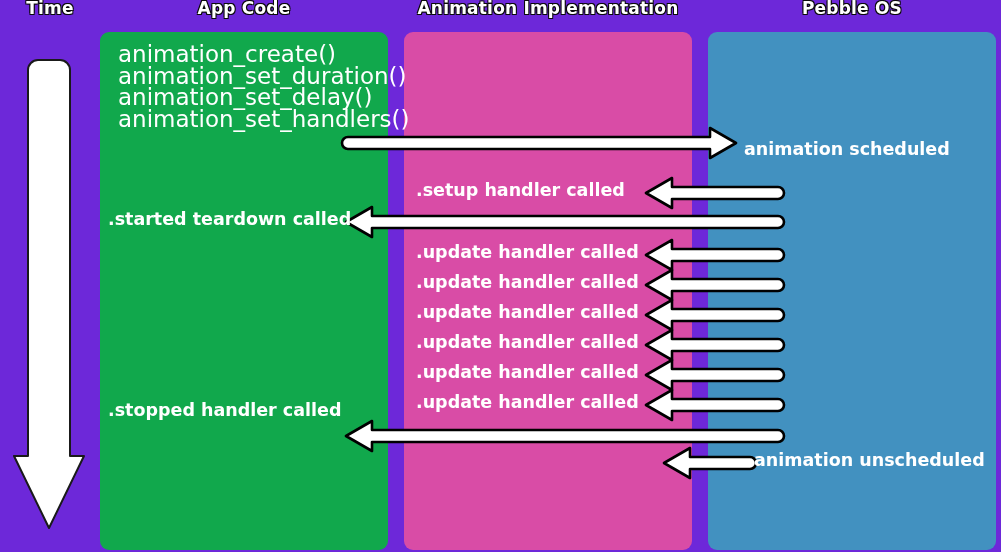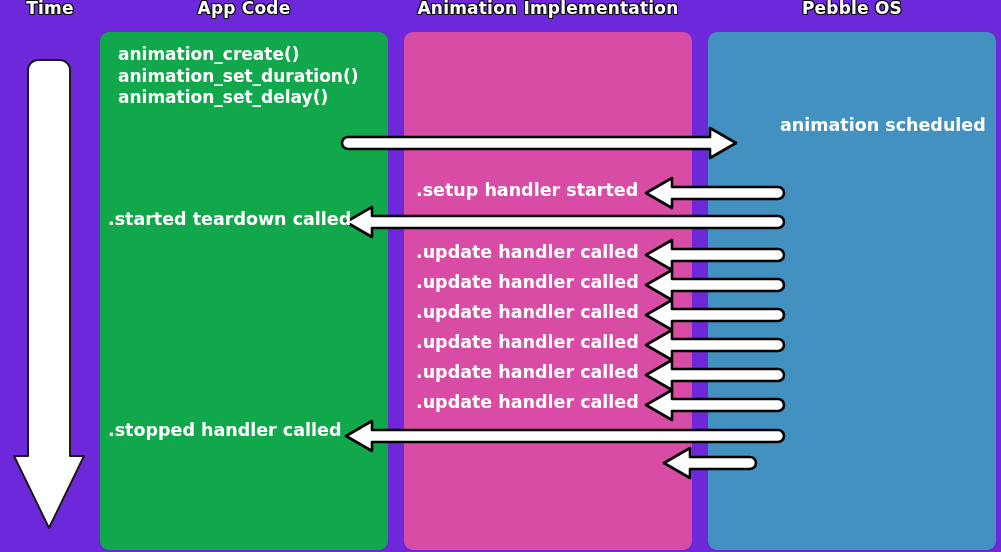--- a/index.html
+++ b/index.html
@@ -61,22 +61,22 @@
     font-size: 17.5px;
     font-weight: bold;
     white-space: nowrap;
     line-height: 1.0;
   }
   .code-block {
     position: absolute;
     left: 118px;
     top: 44px;
     color: #ffffff;
-    font-size: 17px;
-    font-weight: bold;
+    font-size: 23px;
+    font-weight: normal;
     line-height: 21.5px;
     white-space: nowrap;
   }
   .label-left  { text-align: right; }
 
   
   #arrows {
     position: absolute;
     left: 0; top: 0;
     width: 1001px;
@@ -101,20 +101,21 @@
   <div class="time-arrow">
     <svg width="74" height="492" viewBox="0 0 74 492" xmlns="http://www.w3.org/2000/svg">
       <path d="M26 12 H48 A10 10 0 0 1 58 22 V408 H72 L37 480 L2 408 H16 V22 A10 10 0 0 1 26 12 Z" fill="#ffffff" stroke="#1a1a1a" stroke-width="2" stroke-linejoin="round"></path>
     </svg>
   </div>
 
   <div class="code-block">
     <div>animation_create()</div>
     <div>animation_set_duration()</div>
     <div>animation_set_delay()</div>
+    <div>animation_set_handlers()</div>
   </div>
 
   <svg id="arrows" viewBox="0 0 1001 552" xmlns="http://www.w3.org/2000/svg">
     <g fill="#ffffff" stroke="#000000" stroke-width="2.6" stroke-linejoin="round">
 
       <path d="M348 137 H710 V128 L736 143 L710 158 V149 H348 A6 6 0 0 1 348 137 Z"></path>
 
       <path d="M778 187 H672 V178 L646 193 L672 208 V199 H778 A6 6 0 0 0 778 187 Z"></path>
 
       <path d="M778 216 H372 V207 L346 222 L372 237 V228 H778 A6 6 0 0 0 778 216 Z"></path>
@@ -125,29 +126,30 @@
       <path d="M778 339 H672 V330 L646 345 L672 360 V351 H778 A6 6 0 0 0 778 339 Z"></path>
       <path d="M778 369 H672 V360 L646 375 L672 390 V381 H778 A6 6 0 0 0 778 369 Z"></path>
       <path d="M778 399 H672 V390 L646 405 L672 420 V411 H778 A6 6 0 0 0 778 399 Z"></path>
 
       <path d="M778 430 H372 V421 L346 436 L372 451 V442 H778 A6 6 0 0 0 778 430 Z"></path>
 
       <path d="M750 457 H690 V448 L664 463 L690 478 V469 H750 A6 6 0 0 0 750 457 Z"></path>
     </g>
   </svg>
 
-  <div class="row-label" style="left:744px; top:117px;margin-left:36px;">animation scheduled</div>
+  <div class="row-label" style="left:744px; top:141px;">animation scheduled</div>
 
-  <div class="row-label" style="left:416px; top:182px;">.setup handler started</div>
+  <div class="row-label" style="left:416px; top:182px;">.setup handler called</div>
 
   <div class="row-label label-left" style="left:108px; top:211px; width:232px;">.started teardown called</div>
 
   <div class="row-label" style="left:416px; top:244px;">.update handler called</div>
   <div class="row-label" style="left:416px; top:274px;">.update handler called</div>
   <div class="row-label" style="left:416px; top:304px;">.update handler called</div>
   <div class="row-label" style="left:416px; top:334px;">.update handler called</div>
   <div class="row-label" style="left:416px; top:364px;">.update handler called</div>
   <div class="row-label" style="left:416px; top:394px;">.update handler called</div>
 
-  <div class="row-label label-left" style="left:108px; top:422px; width:232px;">.stopped handler called</div>
+  <div class="row-label label-left" style="left:108px; top:402px; width:232px;">.stopped handler called</div>
 
+  <div class="row-label" style="left:754px; top:452px;">animation unscheduled</div>
 
 </div>
 
 </body></html>

